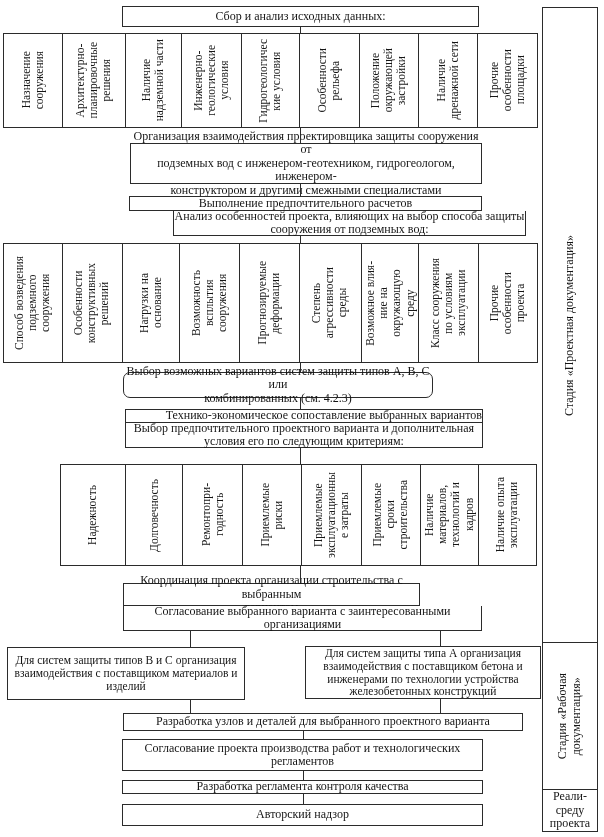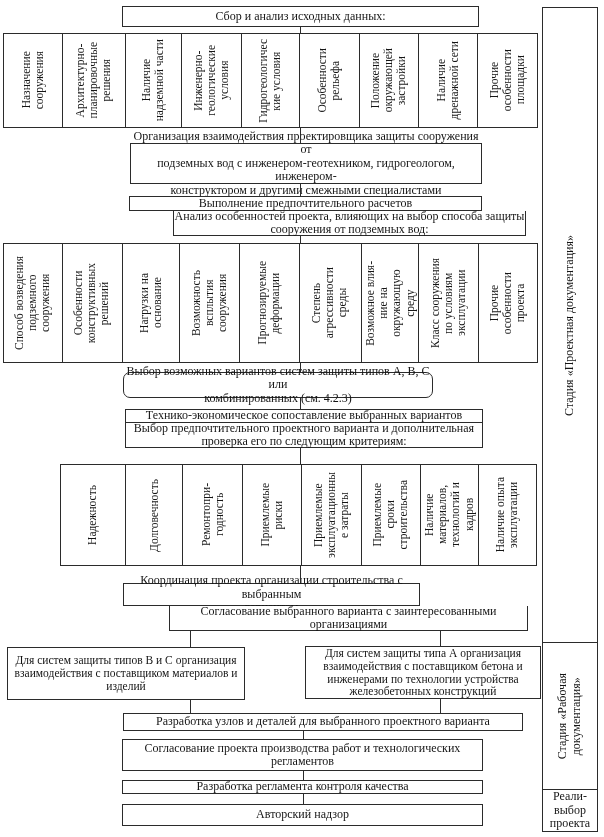--- a/index.html
+++ b/index.html
@@ -140,26 +140,26 @@
 особенности
 проекта</span>
       </div>
   </div>
 
   <div class="box" style="left:123px;top:372px;width:310px;height:26px;border-radius:7px;">
     <span>Выбор возможных вариантов систем защиты типов А, В, С или
 комбинированных (см. 4.2.3)</span>
   </div>
 
-  <div class="box" style="left:125px;top:409px;width:358px;height:14px;">
+  <div class="box" style="left:125px;top:409px;width:358px;height:14px;justify-content:flex-end;">
     <span>Технико-экономическое сопоставление выбранных вариантов</span>
   </div>
   <div class="box no-top" style="left:125px;top:423px;width:358px;height:25px;">
     <span>Выбор предпочтительного проектного варианта и дополнительная
-проверка его по следующим критериям:</span>
+условия его по следующим критериям:</span>
   </div>
 
   <div class="vrow" style="left:60px;top:464px;width:477px;height:102px;">
     <div class="vcell" style="width:65px;">
         <span class="vtext">Надежность</span>
       </div>
     <div class="vcell" style="width:58px;">
         <span class="vtext">Долговечность</span>
       </div>
     <div class="vcell" style="width:60px;">
@@ -189,21 +189,21 @@
     <div class="vcell" style="width:57px;">
         <span class="vtext">Наличие опыта
 эксплуатации</span>
       </div>
   </div>
 
   <div class="box" style="left:123px;top:583px;width:297px;height:23px;">
     <span>Координация проекта организации строительства с выбранным
 вариантом</span>
   </div>
-  <div class="box no-top" style="left:123px;top:606px;width:359px;height:25px;margin-left:46px;">
+  <div class="box no-top" style="left:123px;top:606px;width:359px;height:25px;">
     <span>Согласование выбранного варианта с заинтересованными
 организациями</span>
   </div>
 
   <div class="box small" style="left:305px;top:646px;width:236px;height:53px;">
     <span>Для систем защиты типа А  организация
 взаимодействия с поставщиком бетона и
 инженерами по технологии устройства
 железобетонных конструкций</span>
   </div>
@@ -232,21 +232,21 @@
 
   <div class="box" style="left:542px;top:7px;width:56px;height:636px;">
     <span class="vtext" style="font-size:12px;">Стадия «Проектная документация»</span>
   </div>
   <div class="box no-top" style="left:542px;top:643px;width:56px;height:147px;">
     <span class="vtext" style="font-size:12px;">Стадия «Рабочая
 документация»</span>
   </div>
   <div class="box no-top" style="left:542px;top:790px;width:56px;height:42px;">
     <span>Реали-
-выбор
+среду
 проекта</span>
   </div>
 
   <div class="vline" style="left:300px;top:27px;height:6px;"></div>
   <div class="vline" style="left:300px;top:128px;height:15px;"></div>
   <div class="vline" style="left:300px;top:184px;height:12px;"></div>
   <div class="vline" style="left:300px;top:236px;height:7px;"></div>
   <div class="vline" style="left:300px;top:363px;height:9px;"></div>
   <div class="vline" style="left:300px;top:398px;height:11px;"></div>
   <div class="vline" style="left:300px;top:448px;height:16px;"></div>

